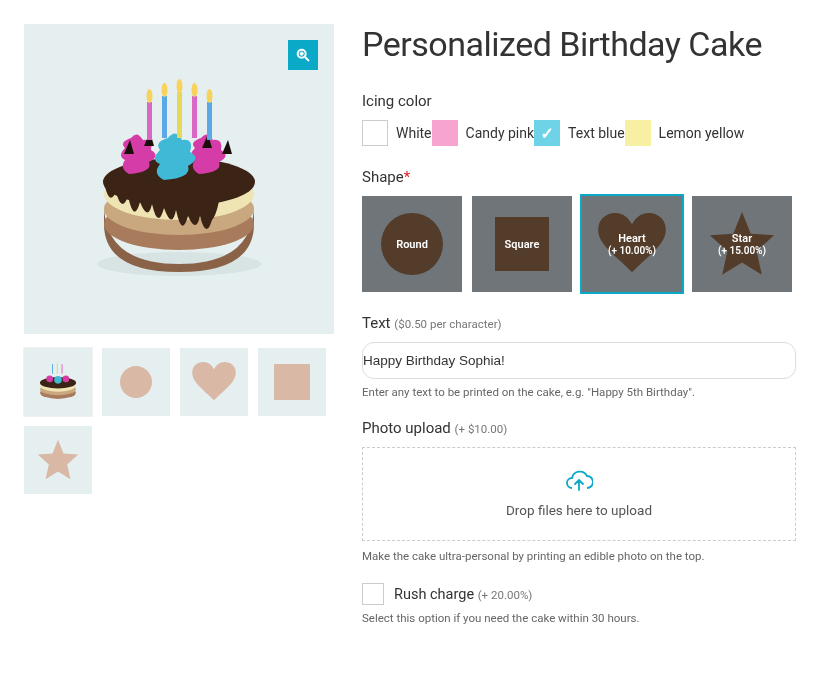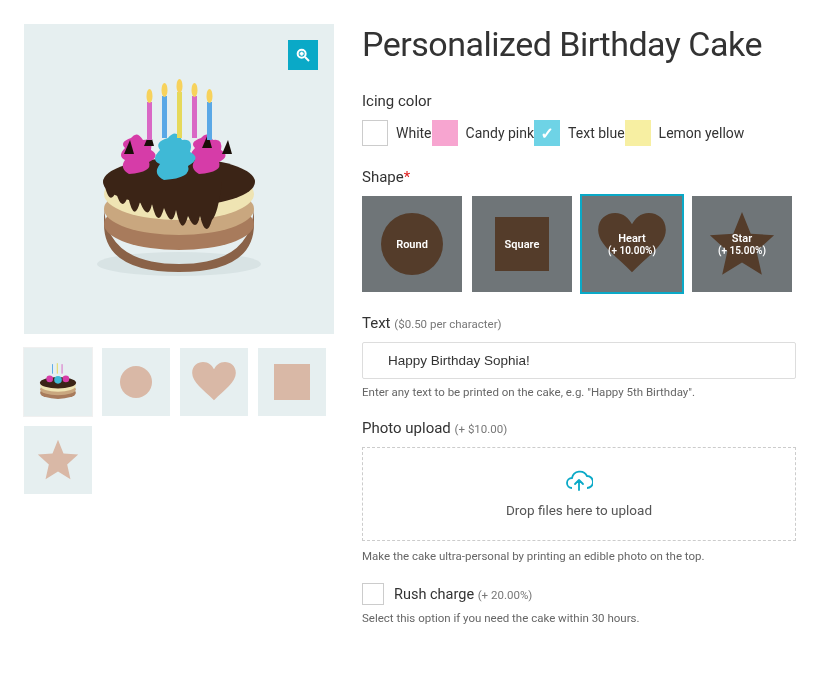--- a/index.html
+++ b/index.html
@@ -41,21 +41,21 @@
 
   
   .shapes { display:flex; gap:10px; margin-bottom:22px; }
   .shape-opt { width:100px; height:96px; background:#6f7578; display:flex; flex-direction:column; align-items:center; justify-content:center; cursor:pointer; position:relative; color:#fff; }
   .shape-opt.sel { outline:2px solid #0aa9c7; }
   .shape-label { font-size:11px; font-weight:600; z-index:2; text-align:center; }
   .shape-sub { font-size:10px; font-weight:600; z-index:2; }
   .shape-bg { position:absolute; }
 
   
-  .text-input { width:100%; border:1px solid #ddd; padding:10px 25px; font-size:13.5px; color:#333; margin-bottom:6px; border-radius:2px; }
+  .text-input { width:100%; border:1px solid #ddd; padding:10px 0; font-size:13.5px; color:#333; margin-bottom:6px; border-radius:12px; }
   .helper { font-size:11.5px; color:#666; margin-bottom:20px; }
 
   
   .upload { border:1px dashed #ccc; padding:22px 10px; text-align:center; color:#555; font-size:13.5px; margin-bottom:8px; cursor:pointer; }
   .upload svg { display:block; margin:0 auto 8px; }
 
   
   .rush-row { display:flex; align-items:center; gap:10px; margin-bottom:6px; margin-top:4px;}
   .rush-chk { width:22px; height:22px; border:1px solid #ccc; background:#fff; cursor:pointer; }
   .rush-label { font-size:14.5px; color:#333;text-align:right; }

